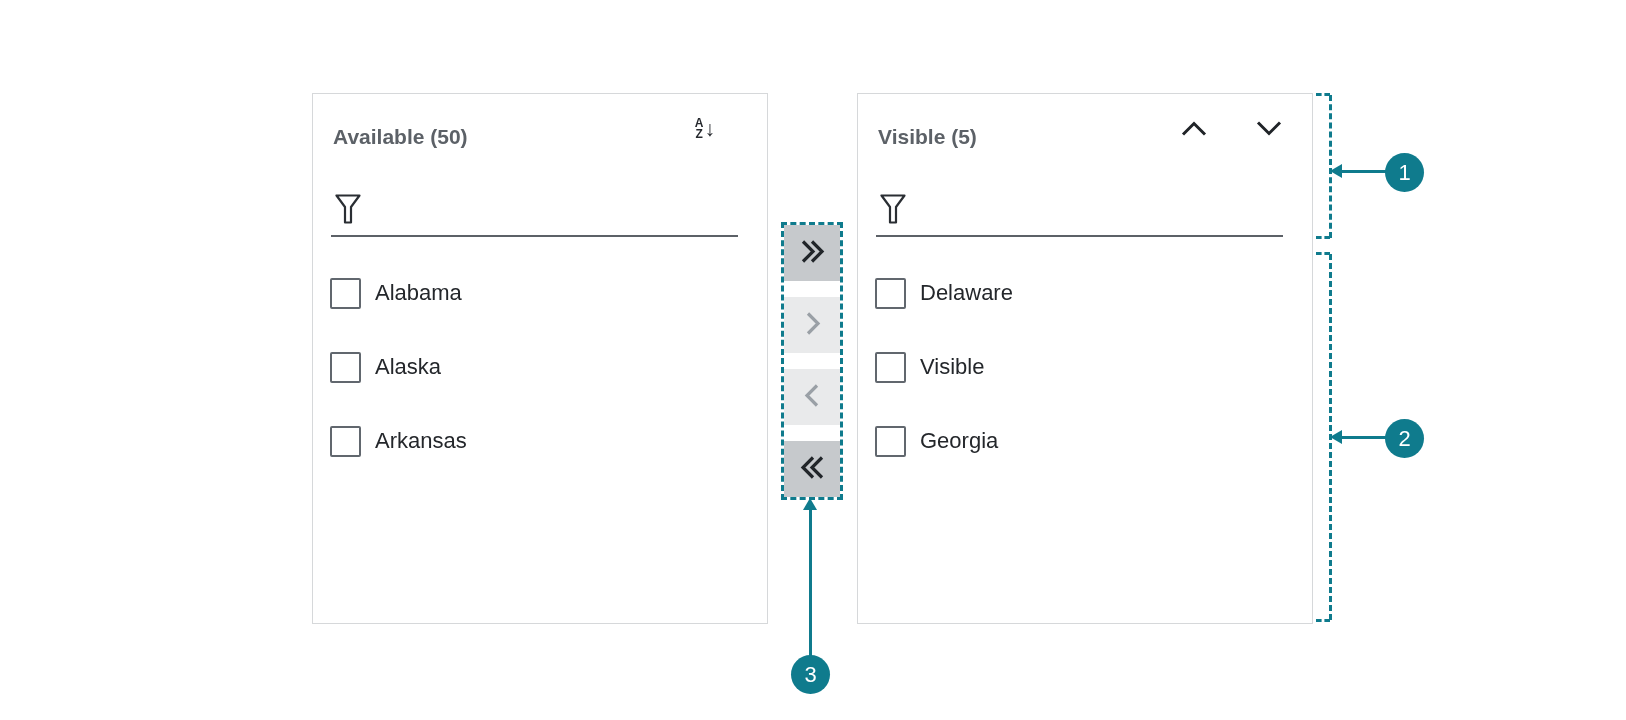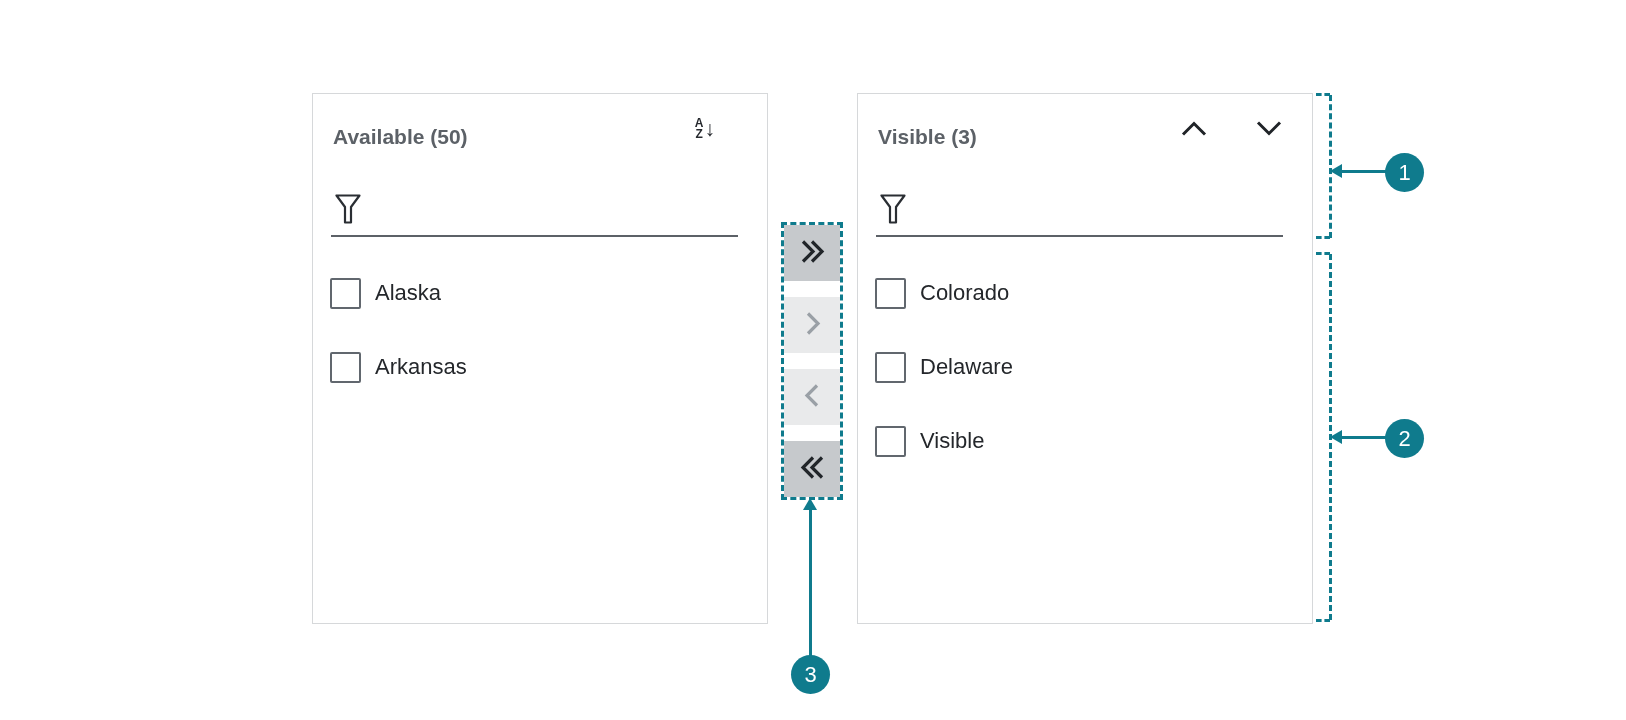--- a/index.html
+++ b/index.html
@@ -88,20 +88,24 @@
         <svg width="26" height="30" viewBox="0 0 26 30">
           <path d="M1.5 1.5 H24.5 L16 13 V28.5 H10 V13 Z" fill="none" stroke="#2a2e33" stroke-width="2.2" stroke-linejoin="round"></path>
         </svg>
       </span>
       <input class="filter-input" type="text" value="" style="">
     </div>
 
     <div class="list">
       <div class="list-item">
         <span class="checkbox" role="checkbox" aria-checked="false"></span>
+        <span class="item-label">Alabama</span>
+      </div>
+      <div class="list-item">
+        <span class="checkbox" role="checkbox" aria-checked="false"></span>
         <span class="item-label">Alaska</span>
       </div>
       <div class="list-item">
         <span class="checkbox" role="checkbox" aria-checked="false"></span>
         <span class="item-label">Arkansas</span>
       </div>
     </div>
   </div>
 
   <div class="transfer">
@@ -131,21 +135,21 @@
       <span>
         <svg width="27" height="27" viewBox="0 0 27 27">
           <polyline points="23,3.5 13,13.5 23,23.5" fill="none" stroke="#212529" stroke-width="3.2"></polyline>
           <polyline points="14,3.5 4,13.5 14,23.5" fill="none" stroke="#212529" stroke-width="3.2"></polyline>
         </svg>
       </span>
     </button>
   </div>
 
   <div class="panel panel--visible">
-    <div class="panel-title">Visible (3)</div>
+    <div class="panel-title">Visible (5)</div>
 
     <div class="updown">
       <button class="icon-btn">
         <span>
           <svg width="26" height="17" viewBox="0 0 26 17">
             <polyline points="2,14.5 13,3.5 24,14.5" fill="none" stroke="#202428" stroke-width="3"></polyline>
           </svg>
         </span>
       </button>
       <button class="icon-btn">
@@ -162,29 +166,29 @@
         <svg width="26" height="30" viewBox="0 0 26 30">
           <path d="M1.5 1.5 H24.5 L16 13 V28.5 H10 V13 Z" fill="none" stroke="#2a2e33" stroke-width="2.2" stroke-linejoin="round"></path>
         </svg>
       </span>
       <input class="filter-input" type="text" value="" style="">
     </div>
 
     <div class="list">
       <div class="list-item">
         <span class="checkbox" role="checkbox" aria-checked="false"></span>
-        <span class="item-label">Colorado</span>
-      </div>
-      <div class="list-item">
-        <span class="checkbox" role="checkbox" aria-checked="false"></span>
         <span class="item-label">Delaware</span>
       </div>
       <div class="list-item">
         <span class="checkbox" role="checkbox" aria-checked="false"></span>
         <span class="item-label">Visible</span>
+      </div>
+      <div class="list-item">
+        <span class="checkbox" role="checkbox" aria-checked="false"></span>
+        <span class="item-label">Georgia</span>
       </div>
     </div>
   </div>
 
   <div class="dash-h b1t"></div>
   <div class="dash-v b1v"></div>
   <div class="dash-h b1b"></div>
 
   <div class="dash-h b2t"></div>
   <div class="dash-v b2v"></div>

